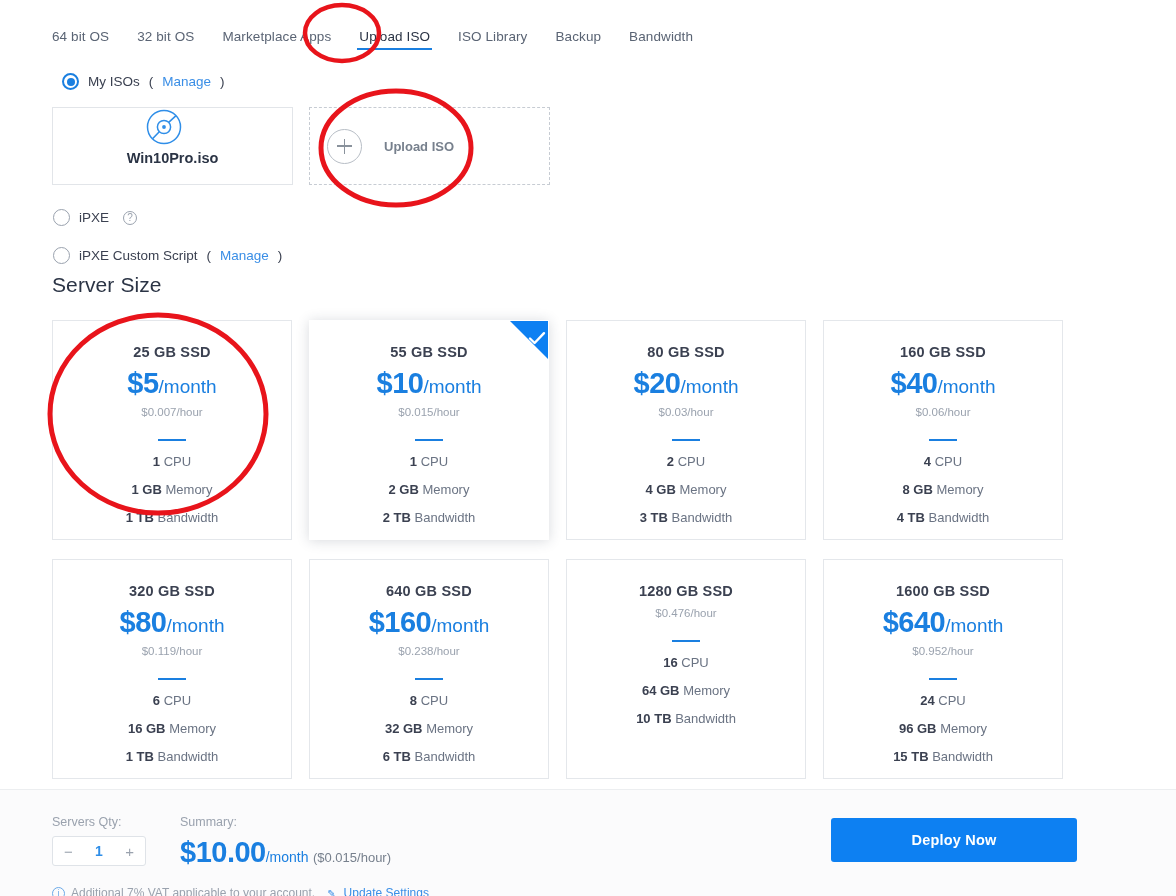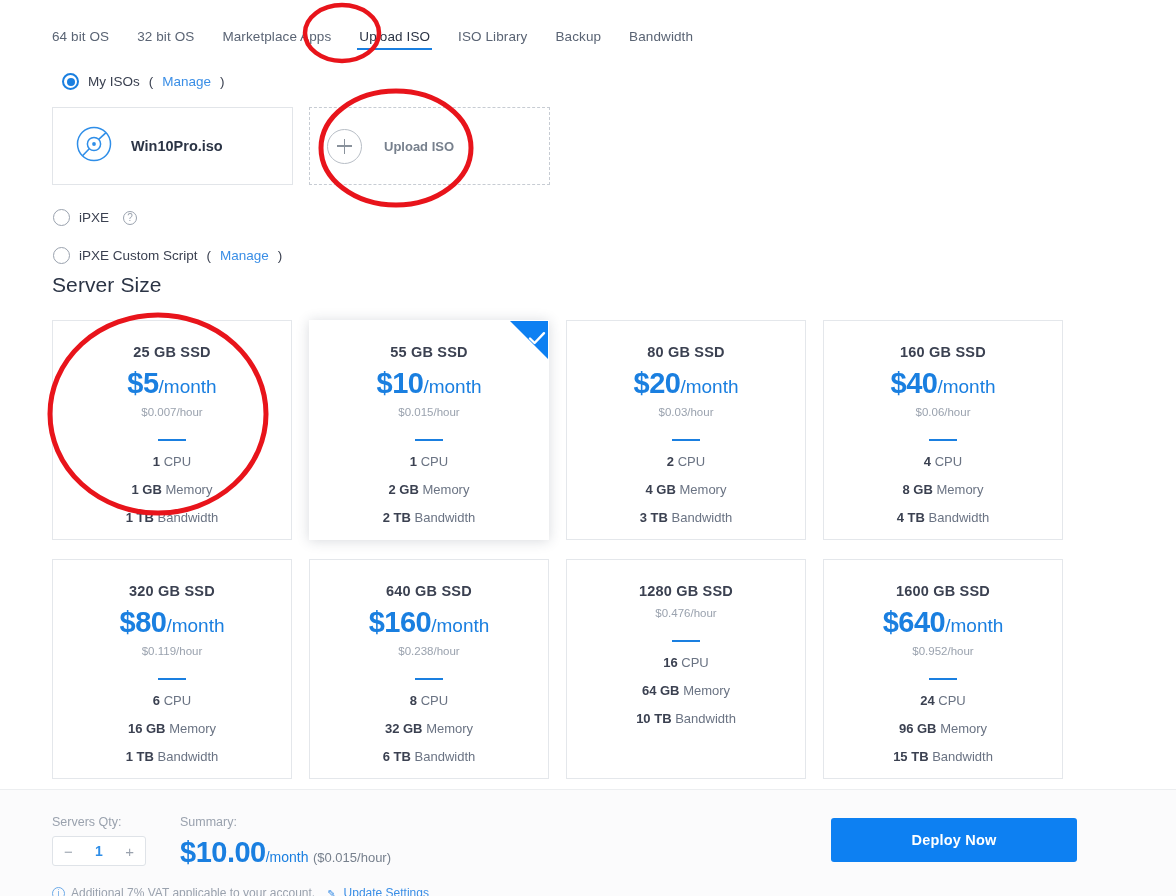--- a/index.html
+++ b/index.html
@@ -361,21 +361,21 @@
 </div>
 
 <div class="radio-row" style="left:53px; top:247px;text-align:center;">
   <span class="radio"></span>
   <span>iPXE Custom Script</span>
   <span class="paren">(</span>
   <span class="lnk">Manage</span>
   <span class="paren">)</span>
 </div>
 
-<div class="iso-tile solid" style="left:52px; top:107px; width:241px; height:78px; padding-left:22px;">
+<div class="iso-tile solid" style="left:52px; top:107px; width:241px; height:78px; flex-direction:column;">
   <span style="flex:none; margin-right:18px; display:block;">
     <svg width="38" height="38" viewBox="0 0 38 38">
       <circle cx="19" cy="19" r="16.5" fill="none" stroke="#2f8ee8" stroke-width="1.5"></circle>
       <circle cx="19" cy="19" r="6.6" fill="none" stroke="#2f8ee8" stroke-width="1.5"></circle>
       <circle cx="19" cy="19" r="1.9" fill="#2f8ee8"></circle>
       <line x1="24.2" y1="13.8" x2="30.5" y2="8.2" stroke="#2f8ee8" stroke-width="1.6" stroke-linecap="round"></line>
       <line x1="13.8" y1="24.2" x2="8.0" y2="30.2" stroke="#2f8ee8" stroke-width="1.6" stroke-linecap="round"></line>
     </svg>
   </span>
   <span class="iso-label">Win10Pro.iso</span>

